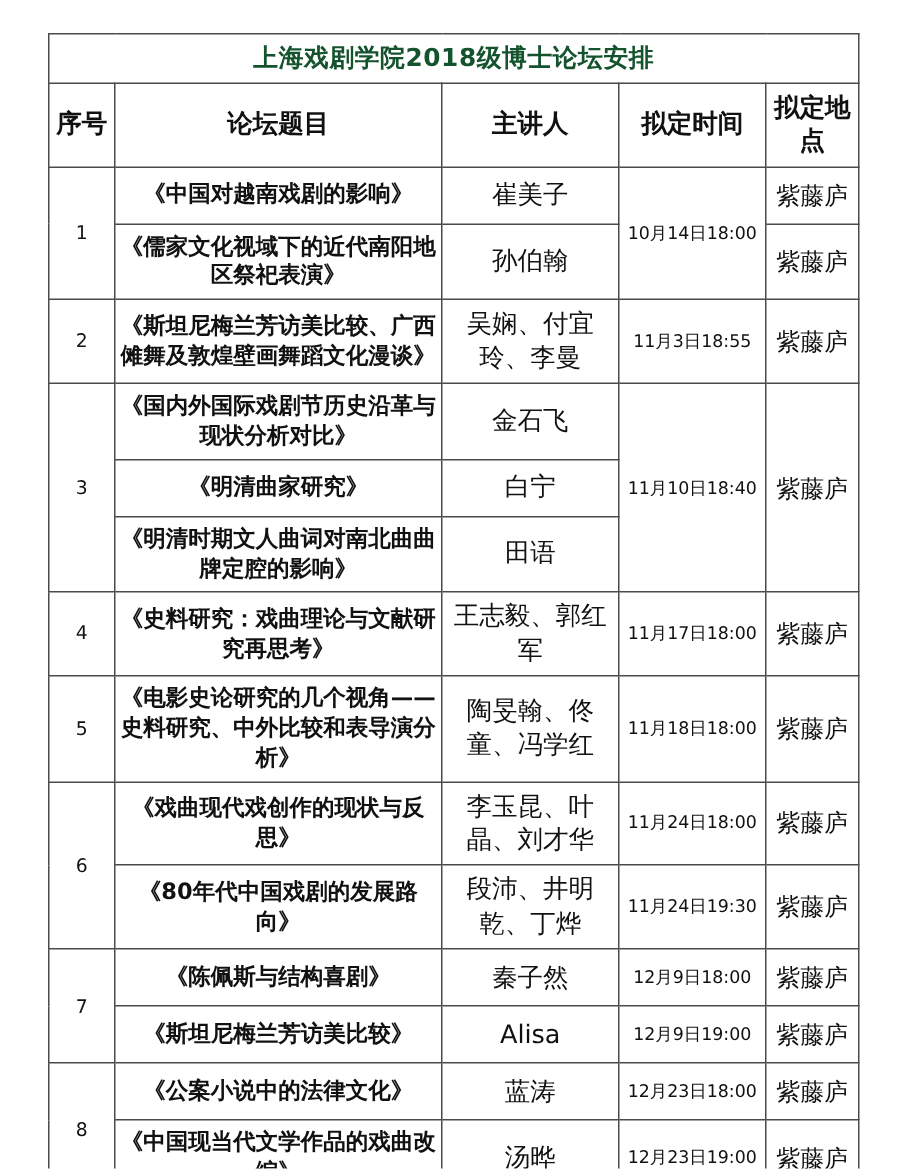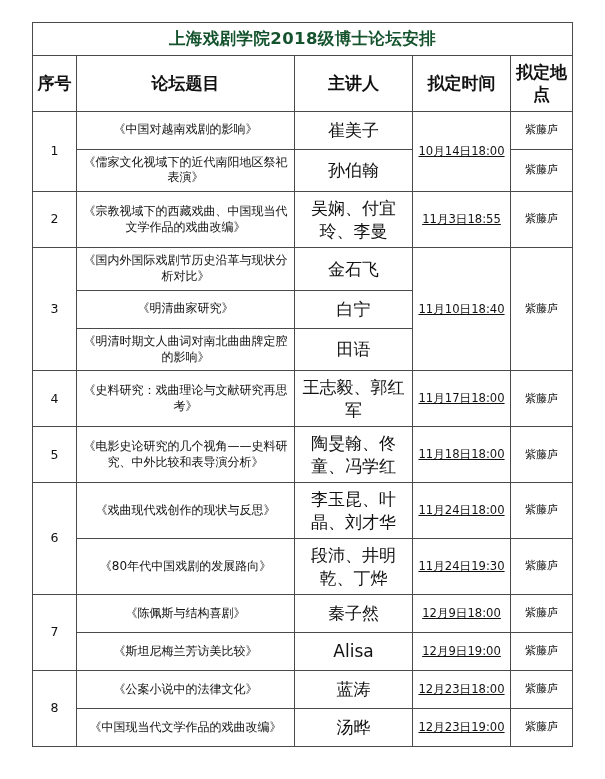--- a/index.html
+++ b/index.html
@@ -42,33 +42,33 @@
   }
   .head-cell {
     font-size: 17px;
     font-weight: bold;
     padding: 10px 3px;
   }
   .idx-cell {
     font-size: 12.5px;
   }
   .topic-cell {
-    font-size: 12px;
+    font-size: 15px;
     padding-left: 6px;
     padding-right: 6px;
+    font-weight: bold;
   }
   .speaker-cell {
     font-size: 17px;
   }
   .time-cell {
     font-size: 11.6px;
-    text-decoration: underline;
   }
   .place-cell {
-    font-size: 11px;
+    font-size: 16px;
   }
   col.c-idx { width: 44px; }
   col.c-topic { width: 218px; }
   col.c-speaker { width: 118px; }
   col.c-time { width: 98px; }
   col.c-place { width: 62px; }
   .tall td { height: 27px; }
 </style>
 </head>
 <body>
@@ -100,21 +100,21 @@
           <td class="time-cell" rowspan="2">10月14日18:00</td>
           <td class="place-cell">紫藤庐</td>
         </tr>
         <tr class="tall">
           <td class="topic-cell">《儒家文化视域下的近代南阳地区祭祀表演》</td>
           <td class="speaker-cell">孙伯翰</td>
           <td class="place-cell">紫藤庐</td>
         </tr>
         <tr class="tall">
           <td class="idx-cell">2</td>
-          <td class="topic-cell">《宗教视域下的西藏戏曲、中国现当代文学作品的戏曲改编》</td>
+          <td class="topic-cell">《斯坦尼梅兰芳访美比较、广西傩舞及敦煌壁画舞蹈文化漫谈》</td>
           <td class="speaker-cell">吴娴、付宜玲、李曼</td>
           <td class="time-cell">11月3日18:55</td>
           <td class="place-cell">紫藤庐</td>
         </tr>
         <tr class="tall">
           <td class="idx-cell" rowspan="3">3</td>
           <td class="topic-cell">《国内外国际戏剧节历史沿革与现状分析对比》</td>
           <td class="speaker-cell">金石飞</td>
           <td class="time-cell" rowspan="3">11月10日18:40</td>
           <td class="place-cell" rowspan="3">紫藤庐</td>

